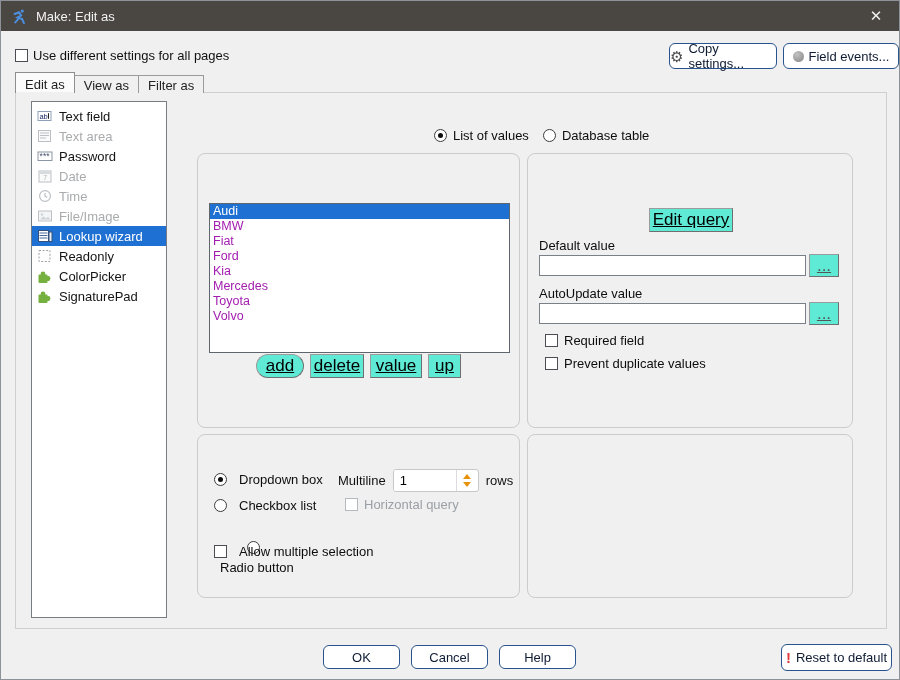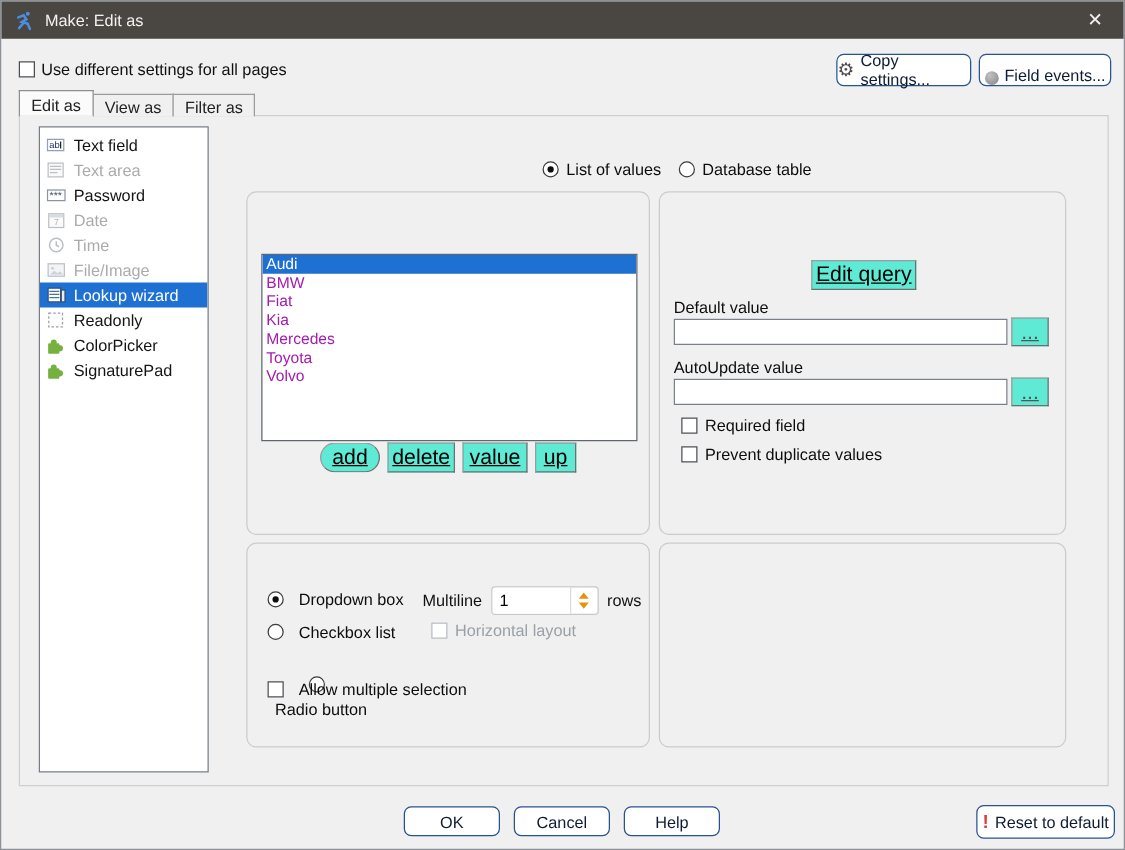--- a/index.html
+++ b/index.html
@@ -9,21 +9,21 @@
   
   .titlebar { position:absolute; left:0; top:0; width:100%; height:30px; background:#4a4642; display:flex; align-items:center; }
   .titlebar .app-icon { margin-left:9px; width:18px; height:18px; display:flex; align-items:center; justify-content:center; }
   .titlebar .title { color:#f2f2f2; font-size:13px; margin-left:8px; }
   .close-btn { position:absolute; right:0; top:0; width:46px; height:30px; display:flex; align-items:center; justify-content:center; color:#f0f0f0; font-size:15px; cursor:pointer; }
 
   
   .topbar-check { position:absolute; left:14px; top:47px; display:flex; align-items:center; gap:5px; }
   .btn-accent { position:absolute; height:26px; background:#fff; border:1px solid #27538f; border-radius:6px; color:#0e1b33; font-size:13px; display:flex; align-items:center; justify-content:center; gap:5px; cursor:pointer; }
   #btn-copy { left:668px; top:42px; width:108px; }
-  #btn-events { left:782px; top:42px; width:106px;align-items:flex-end; }
+  #btn-events { left:782px; top:42px; width:116px; }
   .gear { font-size:15px; color:#4d4d4d; line-height:1; }
   .gray-dot { width:11px; height:11px; border-radius:50%; background:radial-gradient(circle at 35% 30%, #c2c2c2, #848484); display:inline-block; }
 
   
   .tabs { position:absolute; left:14px; top:71px; height:21px; display:flex; align-items:flex-end; z-index:3; }
   .tab { border:1px solid #9b9b9b; border-bottom:none; background:#f0f0f0; color:#222; padding:2px 9px 3px; font-size:13px; height:18px; cursor:pointer; }
   .tab.active { background:#fbfbfb; height:21px; padding-top:4px; border-color:#8e8e8e; position:relative; }
   .tab.active::after { content:""; position:absolute; left:0; right:0; bottom:-1px; height:2px; background:#f0f0f0; }
   .tab + .tab { margin-left:-1px; }
 
@@ -259,20 +259,21 @@
 
   <div class="gb" id="gb-values"></div>
   <div class="gb" id="gb-query"></div>
   <div class="gb" id="gb-display"></div>
   <div class="gb" id="gb-empty"></div>
 
   <div class="lv-list">
     <div class="lv-item selected">Audi</div>
     <div class="lv-item">BMW</div>
     <div class="lv-item">Fiat</div>
+    <div class="lv-item">Ford</div>
     <div class="lv-item">Kia</div>
     <div class="lv-item">Mercedes</div>
     <div class="lv-item">Toyota</div>
     <div class="lv-item">Volvo</div>
   </div>
   <div class="btn-classic" id="btn-add">add</div>
   <div class="btn-classic" id="btn-delete">delete</div>
   <div class="btn-classic" id="btn-down">value</div>
   <div class="btn-classic" id="btn-up">up</div>
 
@@ -306,21 +307,21 @@
       </span>
     </span>
     <span class="lbl">rows</span>
   </div>
   <div class="ctl-row d-row2">
     <span class="radio"></span>
     <span class="lbl" style="margin-left:6px;">Checkbox list</span>
   </div>
   <div class="ctl-row d-horizontal">
     <span class="cb disabled"></span>
-    <span class="lbl disabled">Horizontal layout</span>
+    <span class="lbl disabled">Horizontal query</span>
   </div>
   <div class="ctl-row d-row3">
     <span class="radio"></span>
     <span class="lbl" style="margin-left:6px;">Radio button</span>
   </div>
   <div class="ctl-row d-row4">
     <span class="cb"></span>
     <span class="lbl" style="margin-left:6px;">Allow multiple selection</span>
   </div>
 

